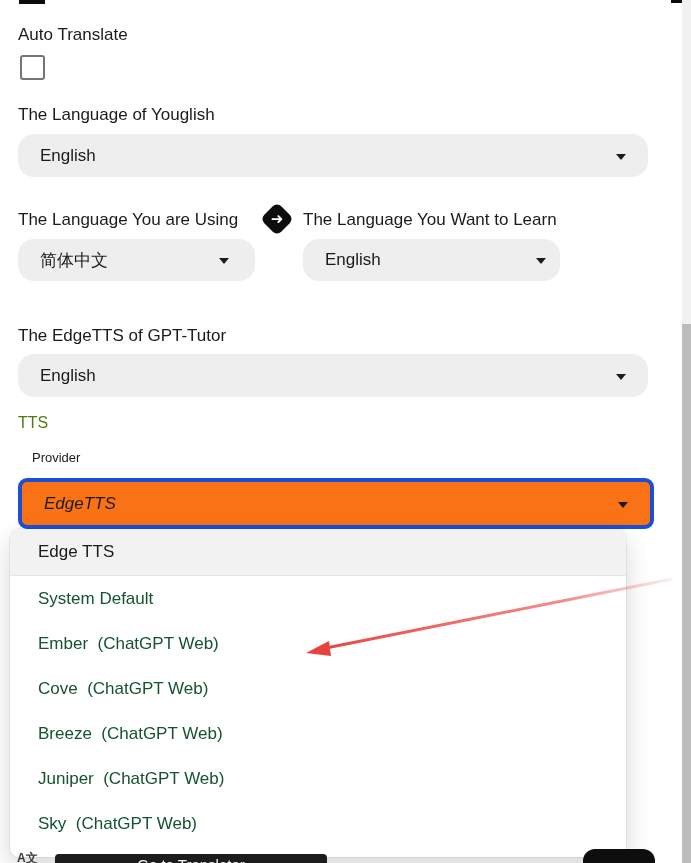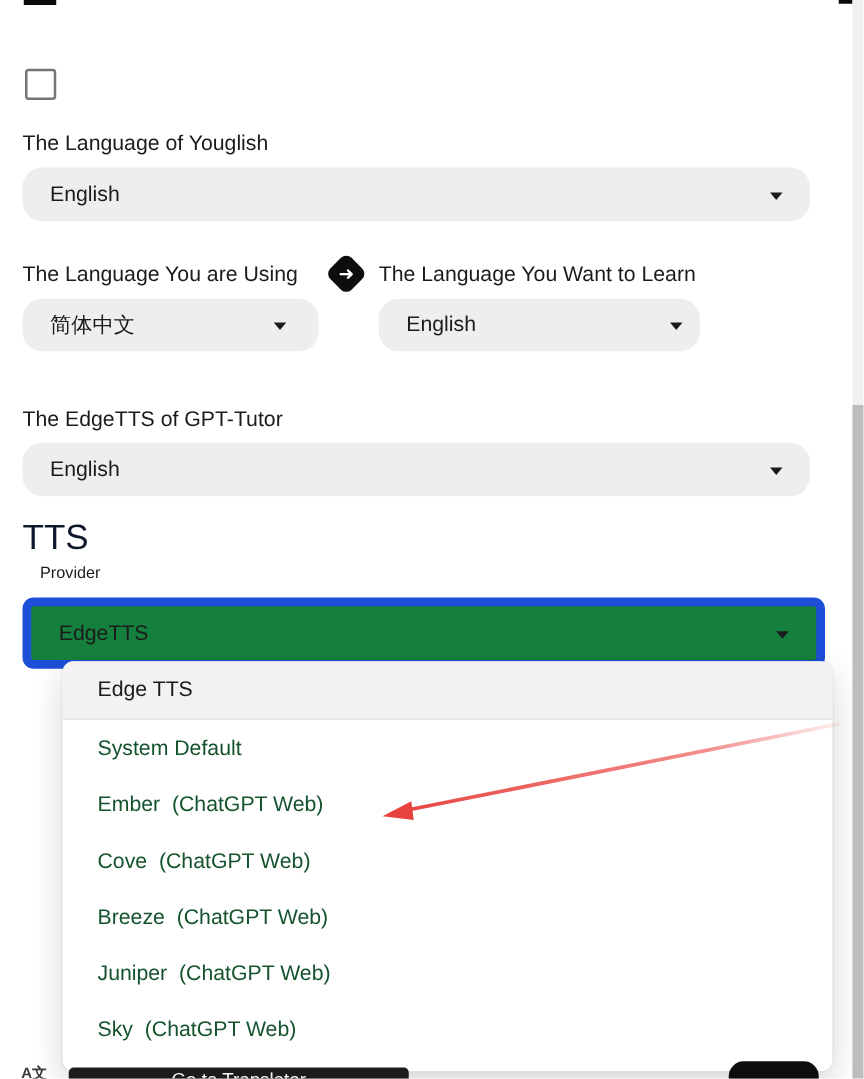--- a/index.html
+++ b/index.html
@@ -2,42 +2,42 @@
 <html><head>
 <meta charset="utf-8">
 <style>
   html,body{margin:0;padding:0;}
   body{width:691px;height:863px;overflow:hidden;background:#ffffff;
        font-family:"Liberation Sans","DejaVu Sans",sans-serif;-webkit-font-smoothing:antialiased;}
   .page{position:relative;width:691px;height:863px;overflow:hidden;background:#fff;}
 
   .lbl{position:absolute;font-size:17px;color:#1b1b1b;line-height:22px;white-space:nowrap;}
   .sub-lbl{position:absolute;font-size:13px;color:#1b1b1b;white-space:nowrap;}
-  .heading{position:absolute;font-size:28px;color:#0f172a;white-space:nowrap;}
+  .heading{position:absolute;font-size:16px;color:#4d7c0f;white-space:nowrap;}
 
   .checkbox{position:absolute;left:20px;top:55px;width:21px;height:21px;
             border:2px solid #757575;border-radius:3px;background:#fff;cursor:pointer;}
 
   .select{position:absolute;background:#eeeeee;border-radius:16px;cursor:pointer;}
   .select .value{position:absolute;left:22px;top:50%;transform:translateY(-50%);
                  font-size:17px;color:#1b1b1b;white-space:nowrap;}
   .caret{position:absolute;right:22px;top:50%;margin-top:-2px;width:0;height:0;
          border-left:5px solid transparent;border-right:5px solid transparent;
          border-top:6px solid #1b1b1b;}
-  .select.focused{background:#15803d;border:7px solid #1d4ed8;border-radius:9px;}
+  .select.focused{background:#f97316;border:4px solid #1d4ed8;border-radius:9px;font-style:italic;}
 
   .swap-icon{position:absolute;left:265px;top:207px;width:24px;height:24px;background:#0d0d0d;
              border-radius:6px;transform:rotate(45deg);}
   .swap-icon .glyph{position:absolute;left:0;top:0;width:24px;height:24px;display:flex;
              align-items:center;justify-content:center;transform:rotate(-45deg);
              color:#fff;font-size:15px;font-weight:bold;}
 
   .menu{position:absolute;left:10px;top:529px;width:616px;height:328px;background:#ffffff;
         border-radius:9px;box-shadow:0 10px 26px rgba(0,0,0,0.16),0 0 0 1px rgba(0,0,0,0.05);
-        overflow:hidden;z-index:5;margin-left:40px;}
+        overflow:hidden;z-index:5;}
   .menu-item{position:relative;height:45px;display:flex;align-items:center;cursor:pointer;}
   .menu-item .txt{margin-left:28px;font-size:17px;color:#14532d;white-space:pre;}
   .menu-item.selected{height:46px;background:#f2f2f2;border-bottom:1px solid #e4e4e4;}
   .menu-item.selected .txt{color:#1a1a1a;}
 
   .scroll-track{position:absolute;right:0;top:0;width:9px;height:863px;background:#f1f1f1;z-index:8;}
   .scroll-thumb{position:absolute;right:0;top:324px;width:9px;height:539px;background:#bdbdbd;cursor:pointer;}
 
   .partial-bar{position:absolute;background:#0b0b0b;}
   .arrow-overlay{position:absolute;left:0;top:0;width:691px;height:863px;
@@ -52,20 +52,21 @@
               background:#0e0e0e;border-radius:12px;cursor:pointer;z-index:6;}
 </style>
 </head>
 <body>
 
 <div class="page">
 
   <div class="partial-bar" style="left:19px;top:0;width:26px;height:4px;"></div>
   <div class="partial-bar" style="left:671px;top:0;width:11px;height:3px;"></div>
 
+  <div class="lbl" style="left:18px;top:24px;">Auto Translate</div>
   <div class="checkbox"></div>
 
   <div class="lbl" style="left:18px;top:104px;">The Language of Youglish</div>
   <div class="select" style="left:18px;top:134px;width:630px;height:43px;">
     <span class="value">English</span>
     <span class="caret"></span>
   </div>
 
   <div class="lbl" style="left:18px;top:209px;">The Language You are Using</div>
   <div class="swap-icon">

